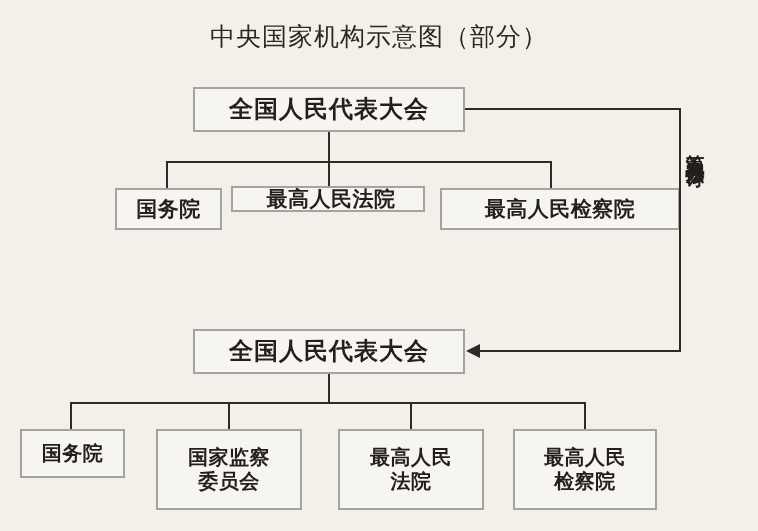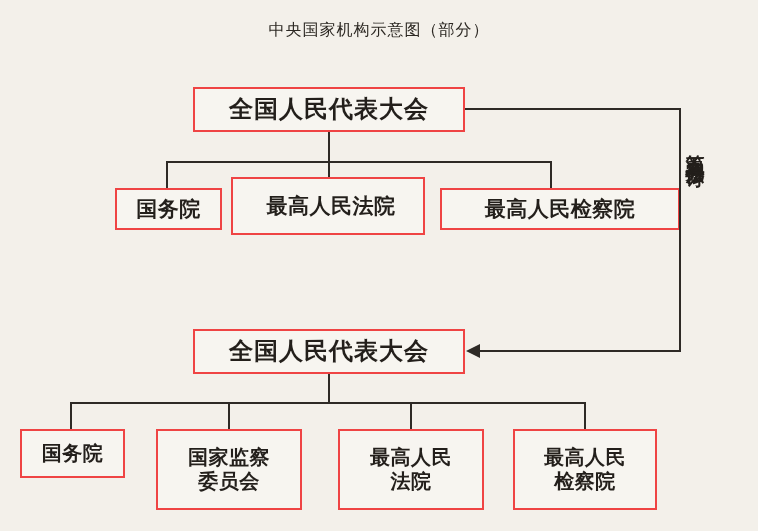--- a/index.html
+++ b/index.html
@@ -18,29 +18,29 @@
     width: 758px;
     height: 531px;
     background: #f3f0ea;
   }
   .title {
     position: absolute;
     left: 0;
     top: 20px;
     width: 758px;
     text-align: center;
-    font-size: 16px;
+    font-size: 25px;
     color: #2b2722;
     letter-spacing: 1px;
     font-family: "DejaVu Serif", "Liberation Serif", serif;
   }
   .node {
     position: absolute;
     box-sizing: border-box;
-    border: 2px solid #ef4444;
+    border: 2px solid #a3a3a3;
     background: #f7f5f0;
     color: #231f1b;
     display: flex;
     align-items: center;
     justify-content: center;
     text-align: center;
     font-family: "DejaVu Serif", "Liberation Serif", serif;
     line-height: 1.18;
   }
   .node-lg { font-size: 24px; font-weight: 700; letter-spacing: 1px; }
@@ -90,21 +90,21 @@
 
   <div class="line h" style="left:166px; top:161px; width:386px; height:2px;"></div>
 
   <div class="line v" style="left:166px; top:161px; width:2px; height:27px;"></div>
   <div class="line v" style="left:328px; top:161px; width:2px; height:27px;"></div>
   <div class="line v" style="left:550px; top:161px; width:2px; height:27px;"></div>
 
   <div class="node node-md" style="left:115px; top:188px; width:107px; height:42px;">
     <span>国务院</span>
   </div>
-  <div class="node node-md" style="left:231px; top:177px; width:194px; height:58px;padding-left:6px;">
+  <div class="node node-md" style="left:231px; top:186px; width:194px; height:26px;padding-left:6px;">
     <span>最高人民法院</span>
   </div>
   <div class="node node-md" style="left:440px; top:188px; width:240px; height:42px;">
     <span>最高人民检察院</span>
   </div>
 
   <div class="line h" style="left:465px; top:108px; width:216px; height:2px;"></div>
 
   <div class="line v" style="left:679px; top:108px; width:2px; height:243px;"></div>
 

